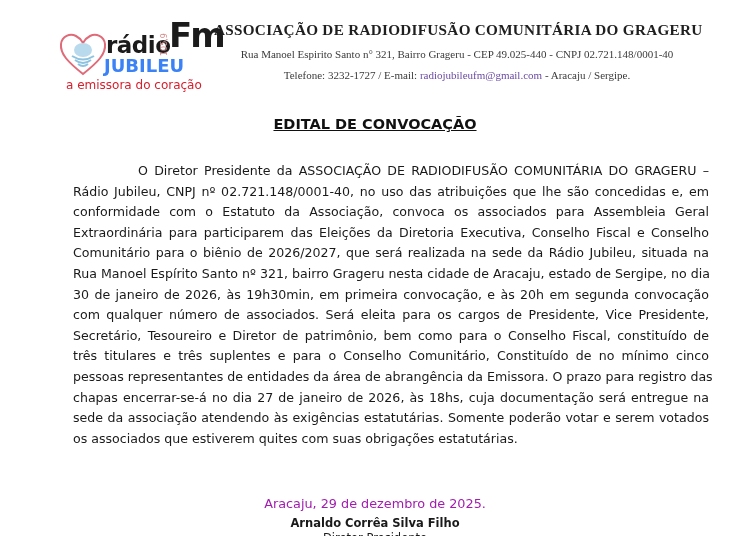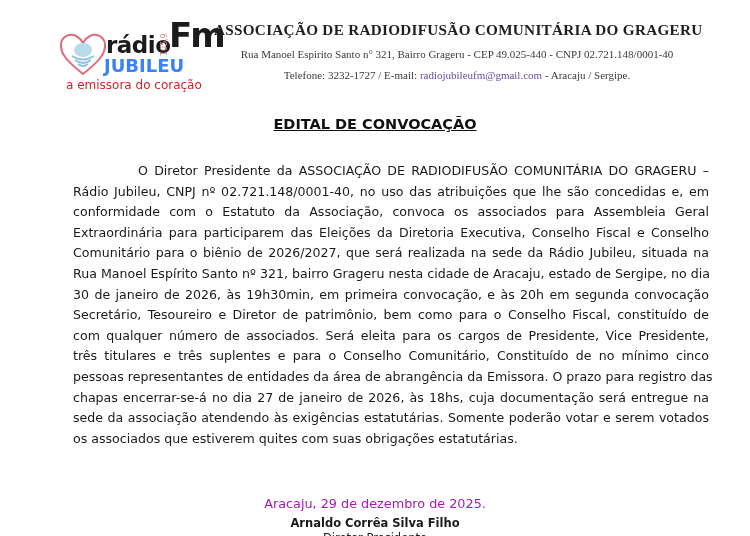--- a/index.html
+++ b/index.html
@@ -63,22 +63,22 @@
   <div class="doc-title">EDITAL DE CONVOCAÇÃO</div>
 
   <div class="body-text">
     <span class="line indent">O Diretor Presidente da ASSOCIAÇÃO DE RADIODIFUSÃO COMUNITÁRIA DO GRAGERU –</span>
     <span class="line">Rádio Jubileu, CNPJ nº 02.721.148/0001-40, no uso das atribuições que lhe são concedidas e, em</span>
     <span class="line">conformidade com o Estatuto da Associação, convoca os associados para Assembleia Geral</span>
     <span class="line">Extraordinária para participarem das Eleições da Diretoria Executiva, Conselho Fiscal e Conselho</span>
     <span class="line">Comunitário para o biênio de 2026/2027, que será realizada na sede da Rádio Jubileu, situada na</span>
     <span class="line">Rua Manoel Espírito Santo nº 321, bairro Grageru nesta cidade de Aracaju, estado de Sergipe, no dia</span>
     <span class="line">30 de janeiro de 2026, às 19h30min, em primeira convocação, e às 20h em segunda convocação</span>
+    <span class="line">com qualquer número de associados. Será eleita para os cargos de Presidente, Vice Presidente,</span>
     <span class="line">Secretário, Tesoureiro e Diretor de patrimônio, bem como para o Conselho Fiscal, constituído de</span>
-    <span class="line">com qualquer número de associados. Será eleita para os cargos de Presidente, Vice Presidente,</span>
     <span class="line">três titulares e três suplentes e para o Conselho Comunitário, Constituído de no mínimo cinco</span>
     <span class="line">pessoas representantes de entidades da área de abrangência da Emissora. O prazo para registro das</span>
     <span class="line">chapas encerrar-se-á no dia 27 de janeiro de 2026, às 18hs, cuja documentação será entregue na</span>
     <span class="line">sede da associação atendendo às exigências estatutárias. Somente poderão votar e serem votados</span>
     <span class="line last">os associados que estiverem quites com suas obrigações estatutárias.</span>
   </div>
 
   <div class="sig-place">Aracaju, 29 de dezembro de 2025.</div>
   <div class="sig-name">Arnaldo Corrêa Silva Filho</div>
   <div class="sig-role">Diretor Presidente</div>

